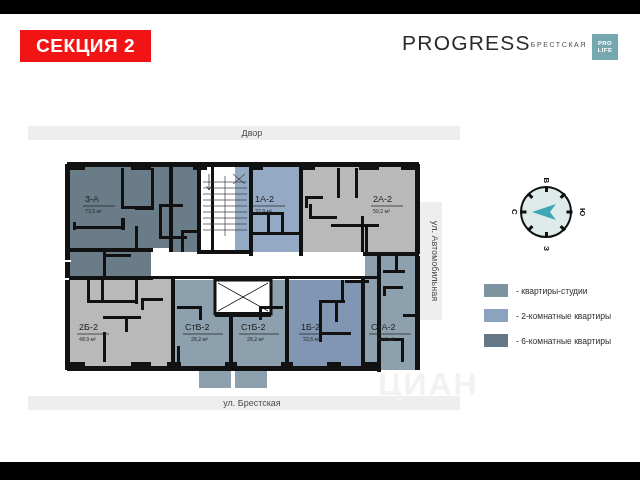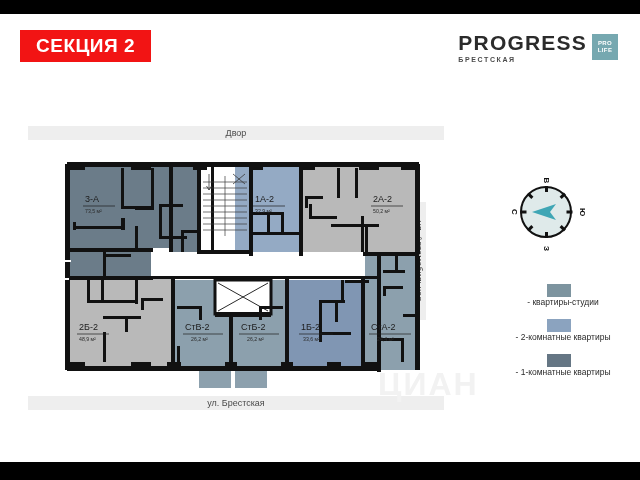--- a/index.html
+++ b/index.html
@@ -37,23 +37,22 @@
     letter-spacing:.6px;
     line-height:1;
   }
 
   
   .logo-wrap{
     position:absolute;right:22px;top:18px;
     display:flex;align-items:flex-start;
   }
   .logo-text-block{
-    display:flex;flex-direction:column;align-items:flex-start;
+    display:flex;flex-direction:row;align-items:center;
     margin-right:5px;
-    font-weight:bold;
   }
   .logo-main{
     font-size:21px;letter-spacing:1.2px;color:#2b2b2b;line-height:1;
   }
   .logo-sub{
     font-size:7px;letter-spacing:1.6px;color:#4a4a4a;
     margin-top:3px;
   }
   .logo-badge{
     width:26px;height:26px;background:#76a8b0;
@@ -63,21 +62,21 @@
   .logo-badge span{
     color:#fff;font-size:6px;line-height:7px;letter-spacing:.4px;font-weight:bold;
   }
 
   
   .street-bar{
     position:absolute;
     background:#eeeeee;
     color:#4a4a4a;
     font-size:9px;
-    display:flex;align-items:center;justify-content:center;
+    display:flex;align-items:center;justify-content:center;padding-left:16px;
   }
   #bar-top{left:28px;top:112px;width:416px;height:14px;}
   #bar-bottom{left:28px;top:382px;width:416px;height:14px;}
   #bar-right{
     left:412px;top:188px;width:14px;height:118px;background:#eeeeee;
   }
   #bar-right .vtxt{
     transform:rotate(90deg);
     white-space:nowrap;font-size:9px;color:#4a4a4a;
   }
@@ -108,21 +107,21 @@
   .cn{left:26px;top:-10px;transform:translateX(-50%) rotate(90deg);}
   .ce{left:58px;top:26px;transform:translateY(-50%) rotate(90deg);}
   .cs{left:26px;top:58px;transform:translateX(-50%) rotate(90deg);}
   .cw{left:-8px;top:26px;transform:translateY(-50%) rotate(90deg);}
 
   
   .legend{
     position:absolute;left:484px;top:270px;width:150px;
   }
   .legend-row{
-    display:flex;align-items:center;margin-bottom:12px;flex-direction:column;
+    display:flex;align-items:center;margin-bottom:12px;
   }
   .legend-sw{
     width:24px;height:13px;flex:0 0 auto;
   }
   .legend-lbl{
     font-size:8.5px;color:#2b2b2b;margin-left:8px;white-space:nowrap;
   }
 
   
   .watermark{
@@ -394,18 +393,18 @@
       <div class="legend-row">
         <div class="legend-sw" style="background:#7d949f"></div>
         <div class="legend-lbl">- квартиры-студии</div>
       </div>
       <div class="legend-row">
         <div class="legend-sw" style="background:#8ba3bf"></div>
         <div class="legend-lbl">- 2-комнатные квартиры</div>
       </div>
       <div class="legend-row">
         <div class="legend-sw" style="background:#657684"></div>
-        <div class="legend-lbl">- 1-комнатные квартиры</div>
+        <div class="legend-lbl">- 6-комнатные квартиры</div>
       </div>
     </div>
 
   </div>
 </div>
 
 </body></html>

